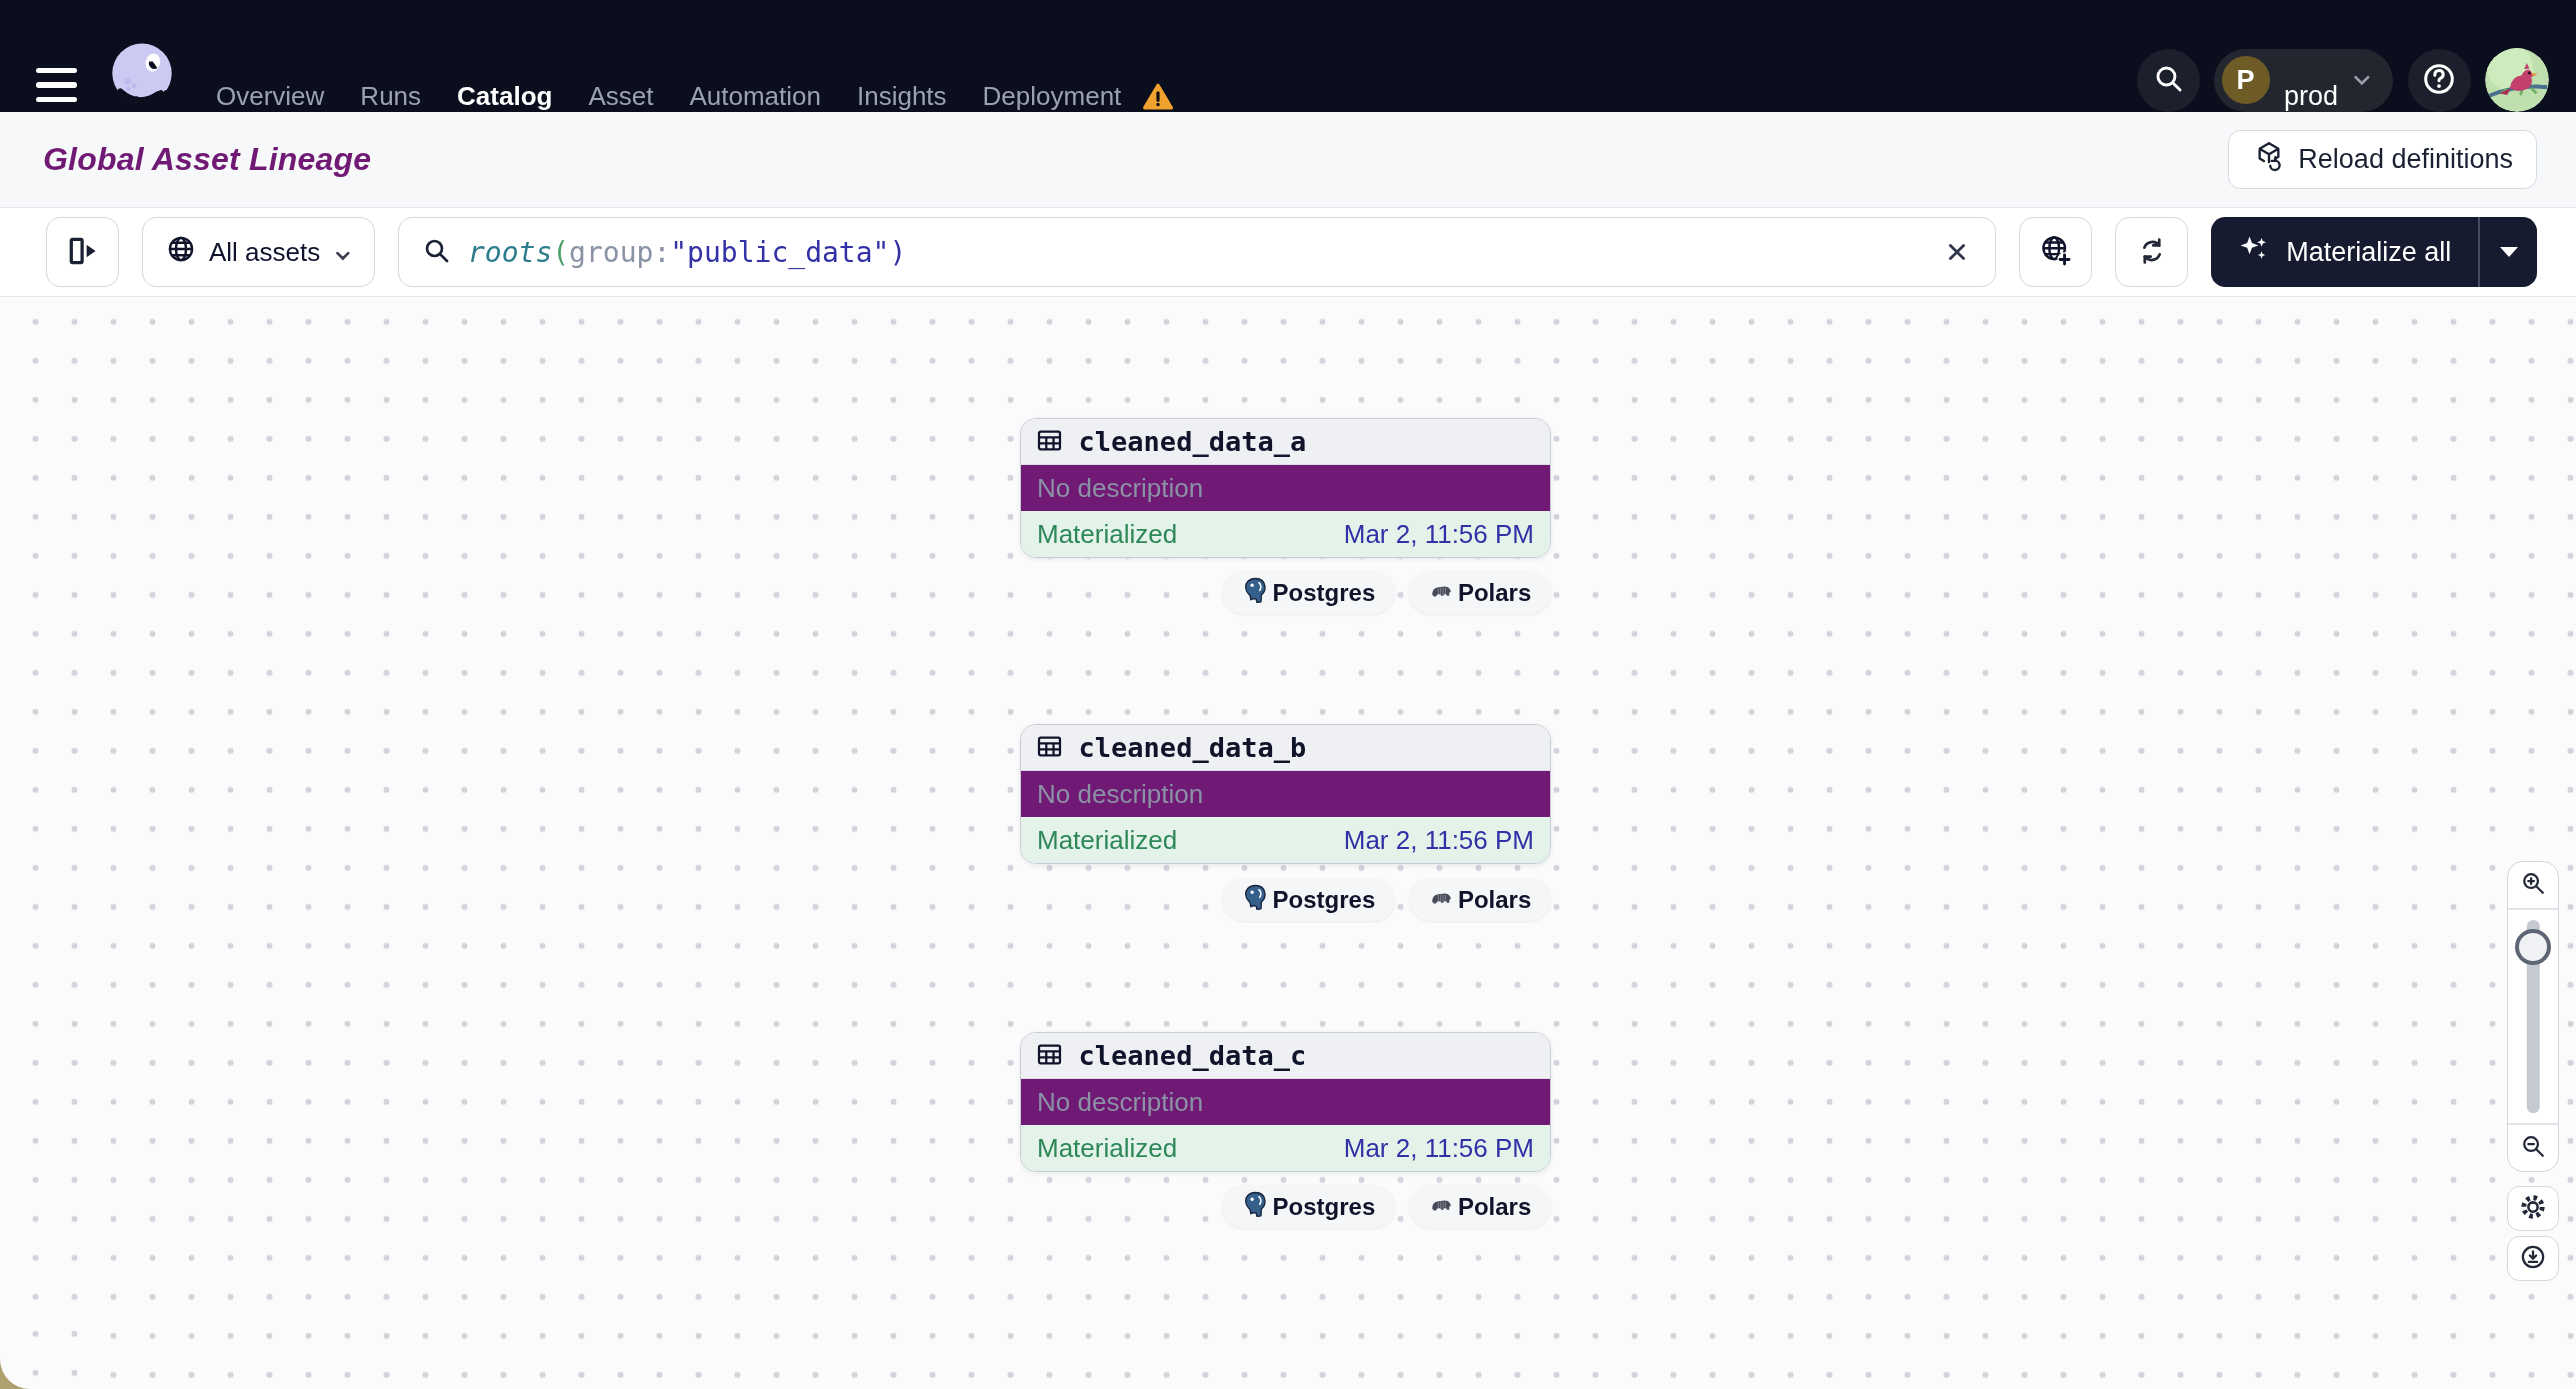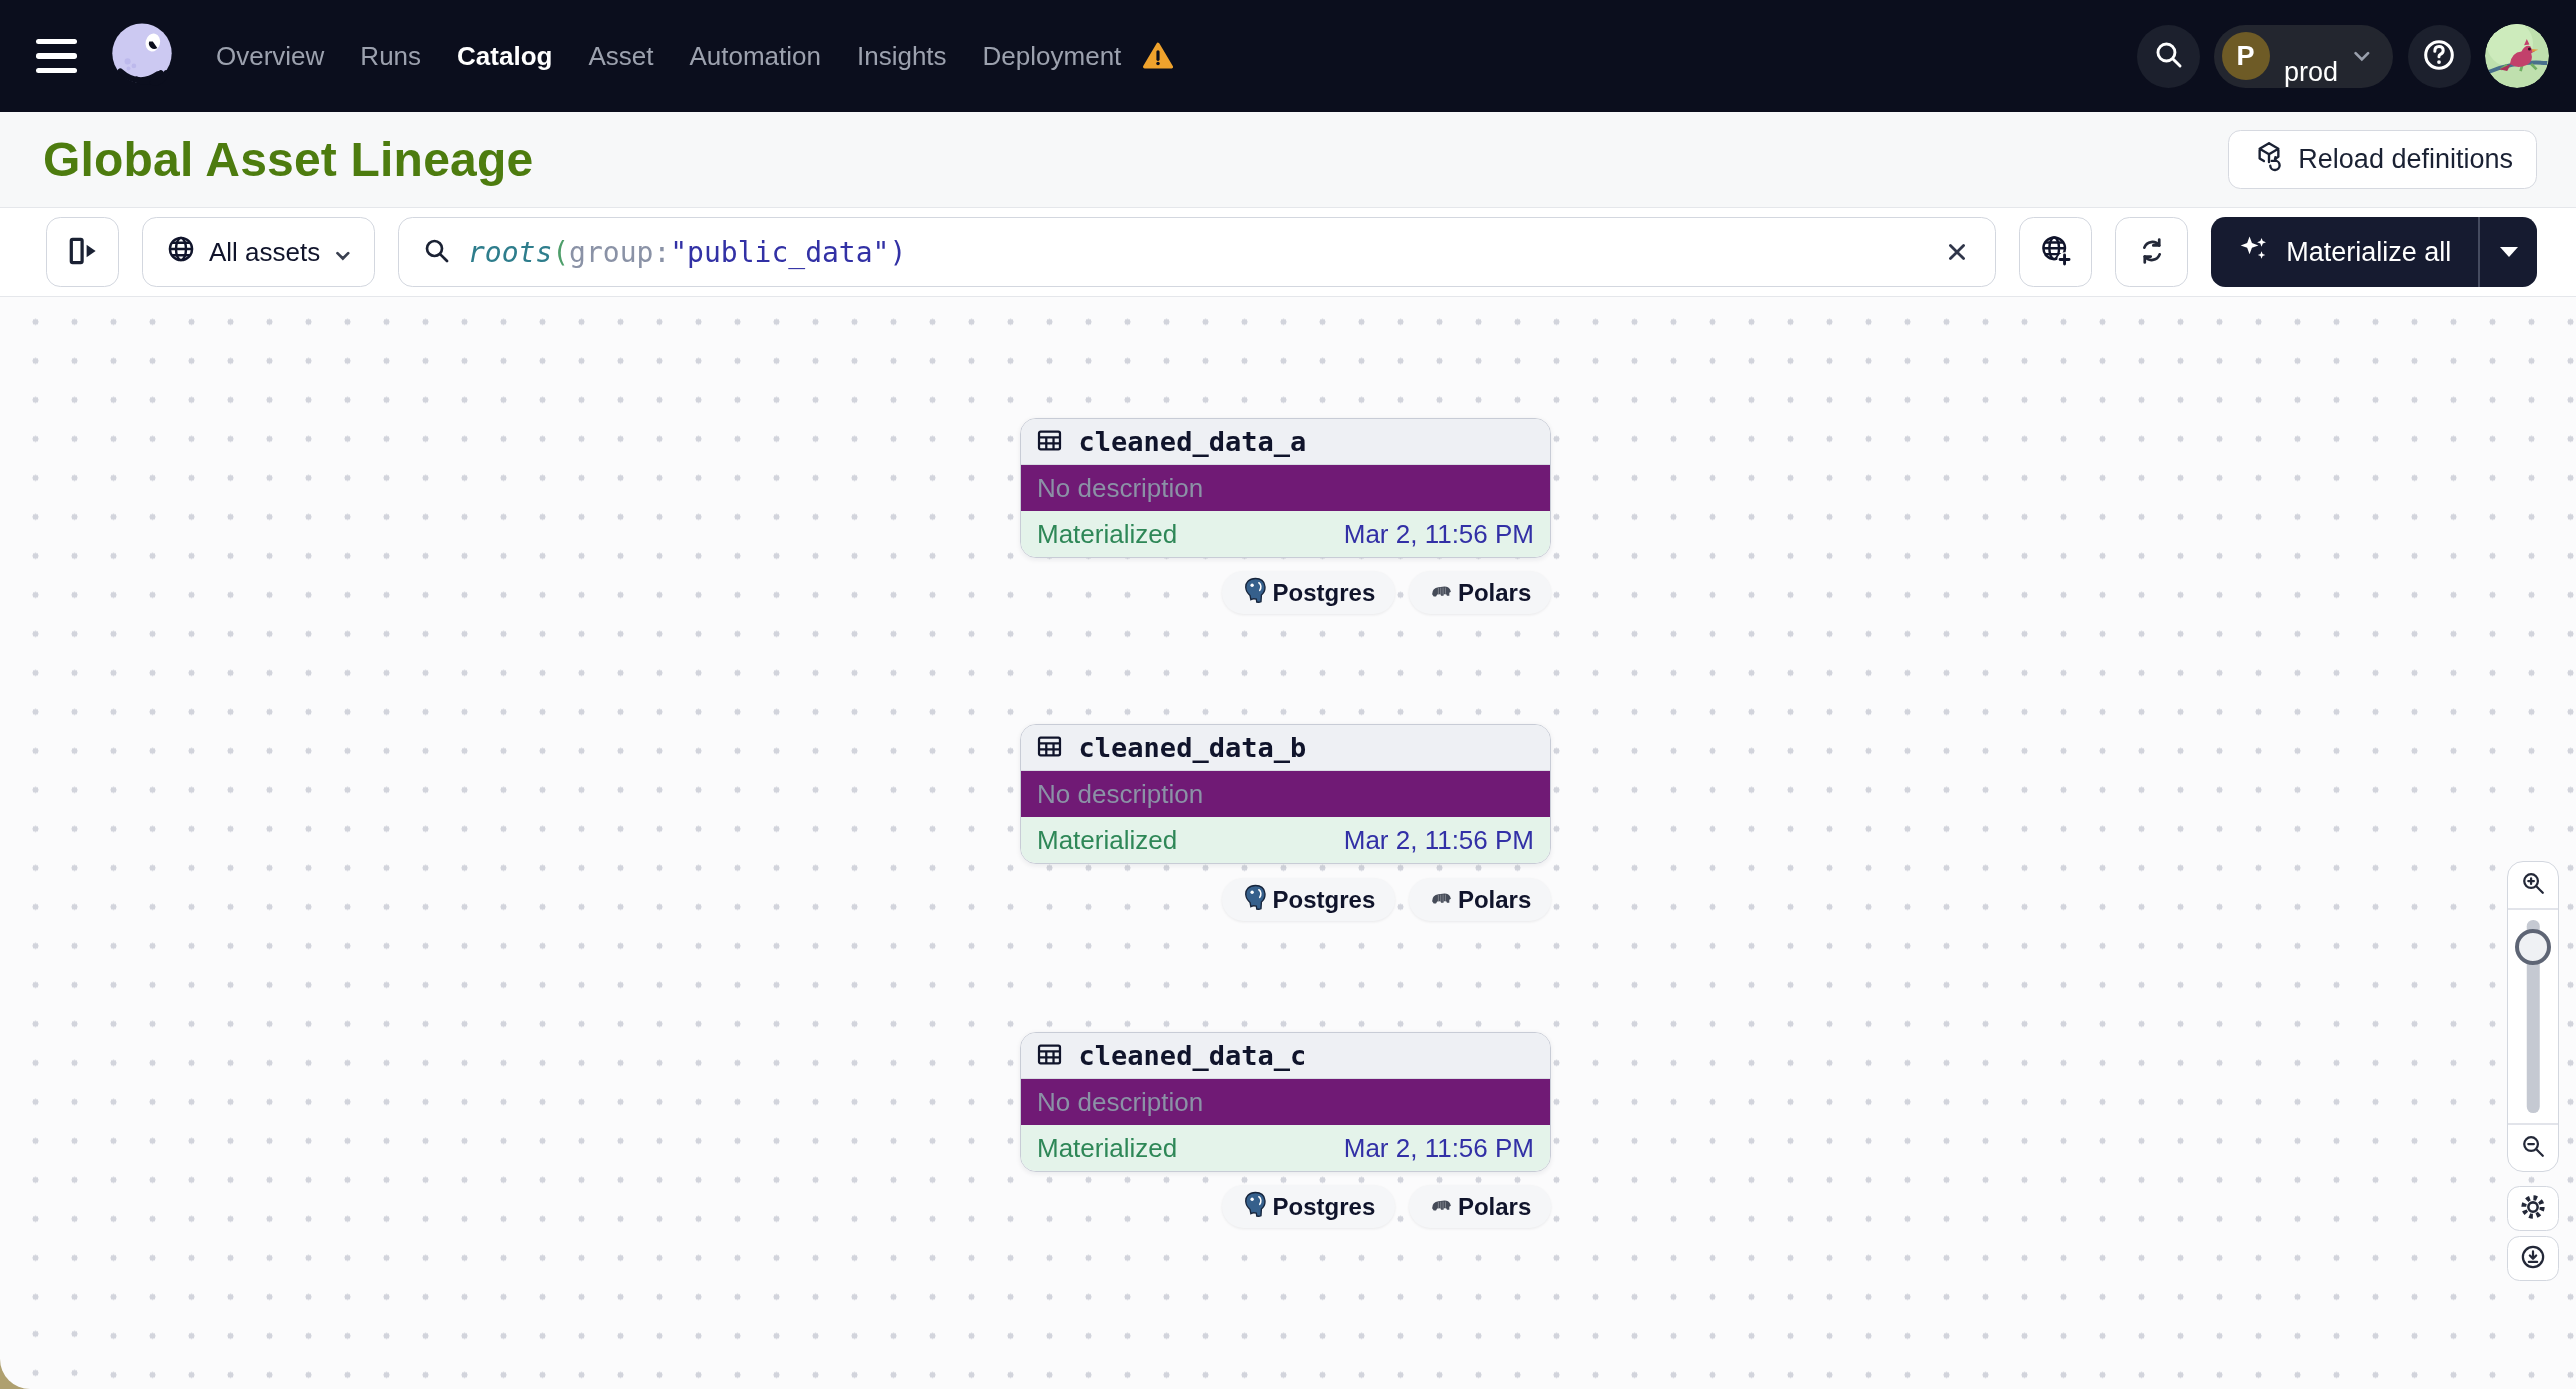--- a/index.html
+++ b/index.html
@@ -1,39 +1,39 @@
 <!DOCTYPE html>
 <html style="font-size:14.3px"><head>
 <meta charset="utf-8">
 <style>
   * { margin:0; padding:0; box-sizing:border-box; }
   html,body { width:2576px; height:1389px; overflow:hidden; background:#fff;
     font-family:"Liberation Sans", sans-serif; }
 
   
-  .topnav { height:112px; background:#0B0E1D; display:flex; align-items:center; padding:0 27px 0 36px; }
+  .topnav { height:112px; background:#0B0E1D; display:flex; align-items:flex-end; padding:0 27px 0 36px; }
   .hamburger { width:54px; height:54px; display:flex; flex-direction:column; justify-content:center; gap:9px; cursor:pointer; margin-right:16px; }
   .hamburger span { display:block; width:41px; height:5.4px; background:#fff; border-radius:2.7px; }
   .logo { width:72px; height:72px; margin-right:38px; }
   .navlinks { display:flex; align-items:center; gap:36px; }
   .navlink { font-size:26px; color:#9CA1AE; cursor:pointer; }
   .navlink.active { color:#fff; font-weight:700; }
   .deploy-wrap { display:flex; align-items:center; gap:22px; }
   .warn-icon { width:30px; height:30px; }
   .nav-right { margin-left:auto; display:flex; align-items:center; gap:14.3px; }
   .nav-circle-btn { width:63px; height:63px; border-radius:50%; background:#1C202D; display:flex; align-items:center; justify-content:center; cursor:pointer; }
   .env-pill { height:63px; border-radius:32px; background:#23262F; display:flex; align-items:center; gap:14.3px; padding:0 21.5px 0 7.2px; cursor:pointer; }
   .env-avatar { width:48px; height:48px; border-radius:50%; background:#6E5B26; color:#fff; font-size:27px; font-weight:600; display:flex; align-items:center; justify-content:center; }
   .env-name { color:#fff; font-size:27px;margin-top:33px; }
   .chev { width:19.7px; height:19.7px; }
   .user-avatar { width:64px; height:64px; border-radius:50%; overflow:hidden; cursor:pointer; }
 
   
   .pagehead { height:96px; background:#F7F8F9; border-bottom:1.8px solid #E5E7EB; display:flex; align-items:center; padding:0 39px 0 43px; }
-  .page-title { font-size:48px; font-weight:600; color:#4d7c0f; letter-spacing:0.2px; }
+  .page-title { font-size:32px; font-weight:600; color:#701a75; letter-spacing:0.2px;font-style:italic; }
   .reload-btn { margin-left:auto; height:59px; border:1.8px solid #D6D9E0; background:#fff; border-radius:12.5px; display:flex; align-items:center; gap:12.5px; padding:0 23px; font-size:27px; color:#1A2133; cursor:pointer; }
 
   
   .toolbar { height:89px; background:#fff; border-bottom:1.8px solid #E5E7EB; display:flex; align-items:center; gap:23px; padding:0 39px 0 46px; }
   .tb-btn { height:70px; border:1.8px solid #D3D7DF; border-radius:14.3px; background:#fff; display:flex; align-items:center; justify-content:center; cursor:pointer; }
   .sq { width:73px; }
   .scope-btn { gap:12.5px; padding:0 21.5px; font-size:26px; color:#10142B; }
   .searchbox { flex:1; height:70px; border:1.8px solid #D3D7DF; border-radius:14.3px; display:flex; align-items:center; gap:16px; padding:0 23px; }
   .query { font-family:"DejaVu Sans Mono", monospace; font-size:28px; display:flex; align-items:center; }
   .q-fn { color:#2E7D8C; font-style:italic; }

